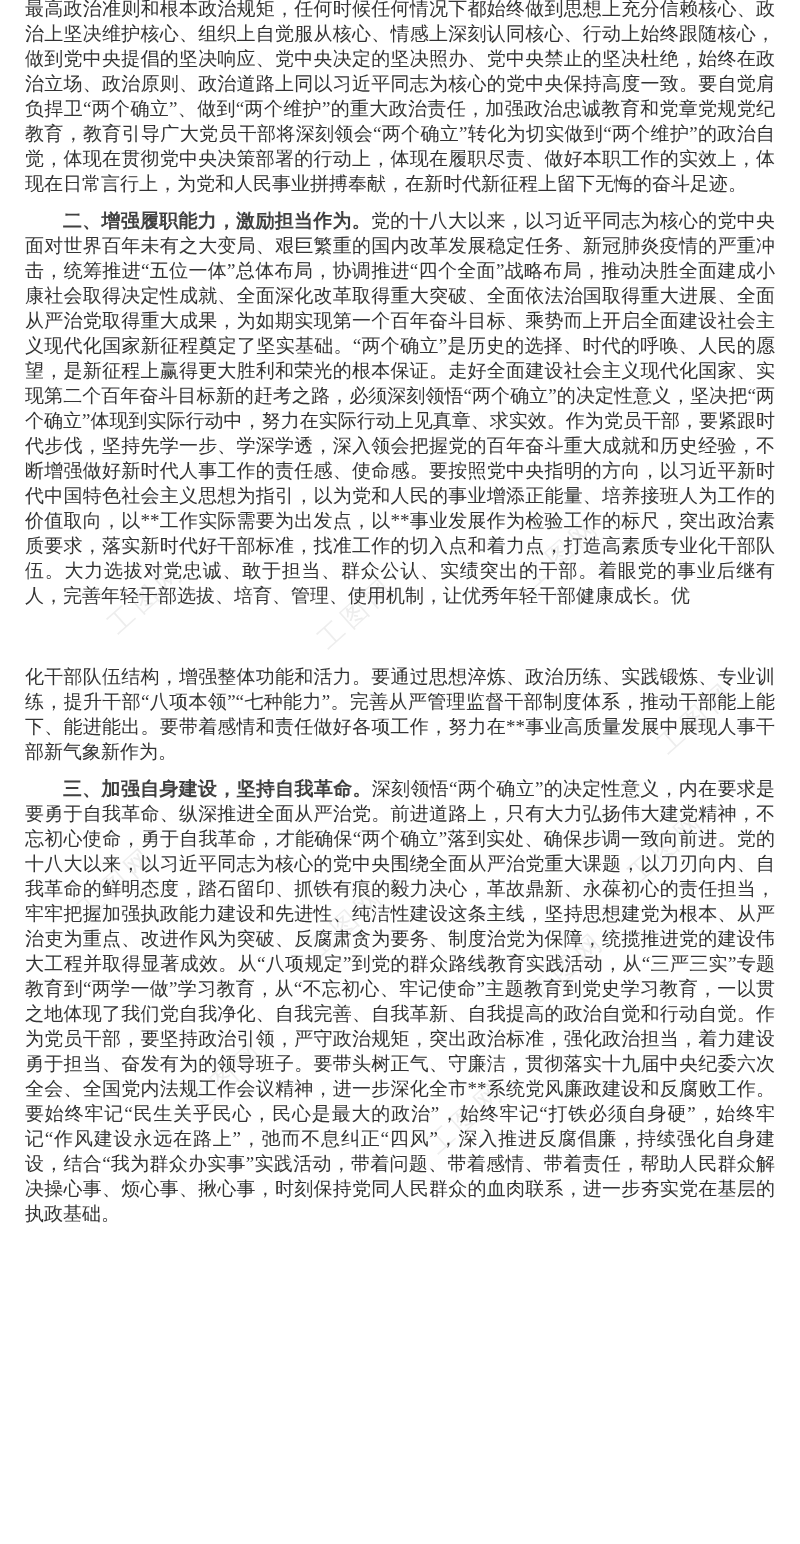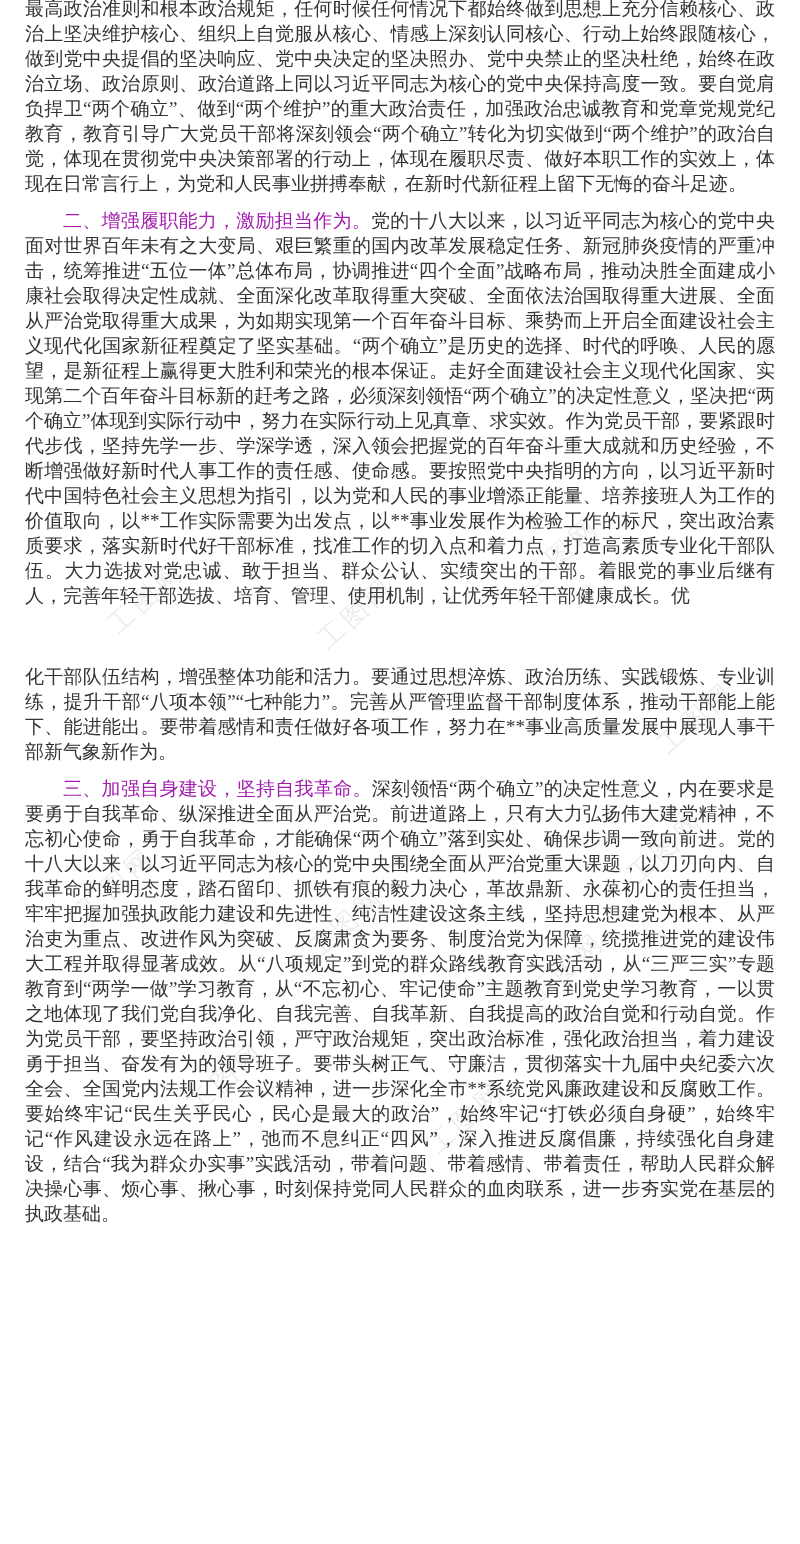--- a/index.html
+++ b/index.html
@@ -26,22 +26,22 @@
     text-align: justify;
     text-justify: inter-ideograph;
   }
   .para {
     margin: 0 0 12px 0;
   }
   .indent {
     text-indent: 2em;
   }
   .lead {
-    font-weight: normal;
-    color: #a21caf;
+    font-weight: bold;
+    color: #404040;
   }
   .page-gap {
     height: 44px;
   }
   
   .watermark-layer {
     position: absolute;
     inset: 0;
     z-index: 1;
     pointer-events: none;

